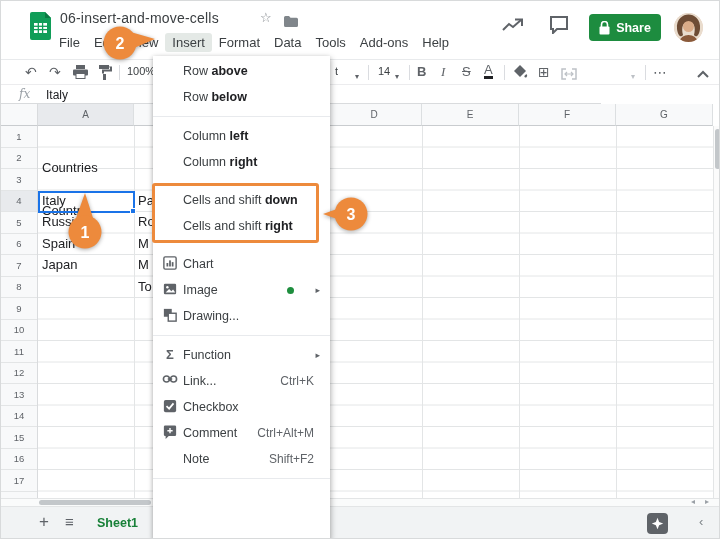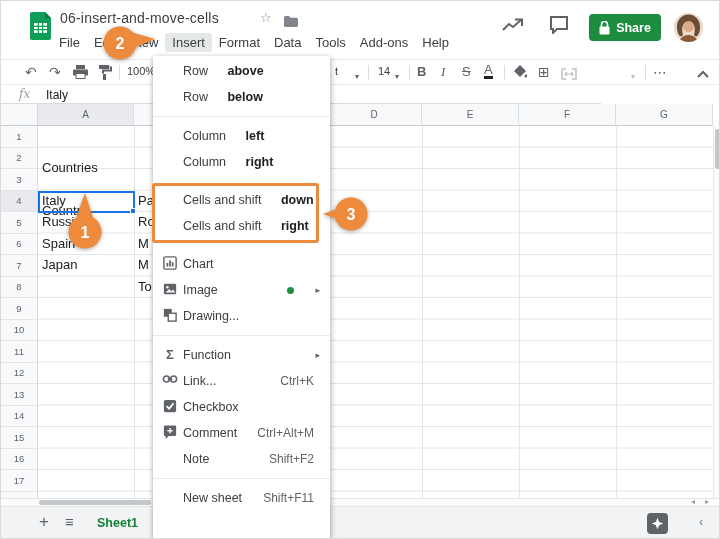--- a/index.html
+++ b/index.html
@@ -67,21 +67,21 @@
   .sb-burger { position:absolute; left:64px; top:6px; font-size:15px; color:#5f6368; }
   .sb-tab { position:absolute; left:96px; top:9px; font-size:12.5px; font-weight:bold; color:#188038; }
   .explore { position:absolute; left:646px; top:6px; width:21px; height:21px; background:#5f6368; border-radius:4px; display:flex; align-items:center; justify-content:center; }
   .sb-chevron { position:absolute; left:698px; top:7px; font-size:13px; color:#80868b; }
 
   
   .menu-panel { position:absolute; left:152px; top:55px; width:177px; height:484px; background:#fff;
     box-shadow:1px 2px 6px rgba(0,0,0,.28), -1px 1px 4px rgba(0,0,0,.12); padding-top:2px; z-index:50; }
   .menu-item { position:relative; height:26px; display:flex; align-items:center; padding-left:30px; padding-right:10px; }
   .menu-item .lbl { font-size:12.5px; color:#3c4043; white-space:nowrap; }
-  .menu-item .lbl b { color:#202124;margin-left:16px; }
+  .menu-item .lbl b { color:#202124; }
   .menu-item .micon { position:absolute; left:9px; top:5px; width:16px; height:16px; color:#5f6368; font-size:13px; line-height:16px; text-align:center; }
   .menu-item .shortcut { margin-left:auto; font-size:12px; color:#5f6368; padding-right:6px; }
   .menu-item .subarrow { position:absolute; right:10px; top:8px; font-size:9px; color:#5f6368; }
   .menu-item .newdot { position:absolute; right:36px; top:10px; width:7px; height:7px; border-radius:50%; background:#1e8e3e; }
   .menu-item.hl-start { margin-top:12px; }
   .menu-item.hl-end { margin-bottom:12px; }
   .menu-divider { height:13px; position:relative; }
   .menu-divider::after { content:""; position:absolute; left:0; right:0; top:6px; height:1px; background:#e8eaed; }
 
   
@@ -366,24 +366,20 @@
             <path d="M8 3.5 v6 M5 6.5 h6" stroke="#fff" stroke-width="1.6"></path>
           </svg></span>
         <span class="lbl">Comment</span>
         <span class="shortcut">Ctrl+Alt+M</span>
       </div>
       <div class="menu-item">
         <span class="lbl">Note</span>
         <span class="shortcut">Shift+F2</span>
       </div>
       <div class="menu-divider"></div>
-      <div class="menu-item">
-        <span class="lbl">New sheet</span>
-        <span class="shortcut">Shift+F11</span>
-      </div>
     </div>
 
   <div class="hl-box"></div>
 
   <svg class="step" style="left:64px;top:190px;" width="44" height="76" viewBox="0 0 44 76">
     <polygon points="20,2 10,30 29,30" fill="var(--orange,#ED8A3C)"></polygon>
     <circle cx="20" cy="41" r="16.5" fill="var(--orange,#ED8A3C)"></circle>
     <text id="step1" x="20" y="47" font-size="16" text-anchor="middle">1</text>
   </svg>
   <svg class="step" style="left:98px;top:21px;" width="60" height="44" viewBox="0 0 60 44">

